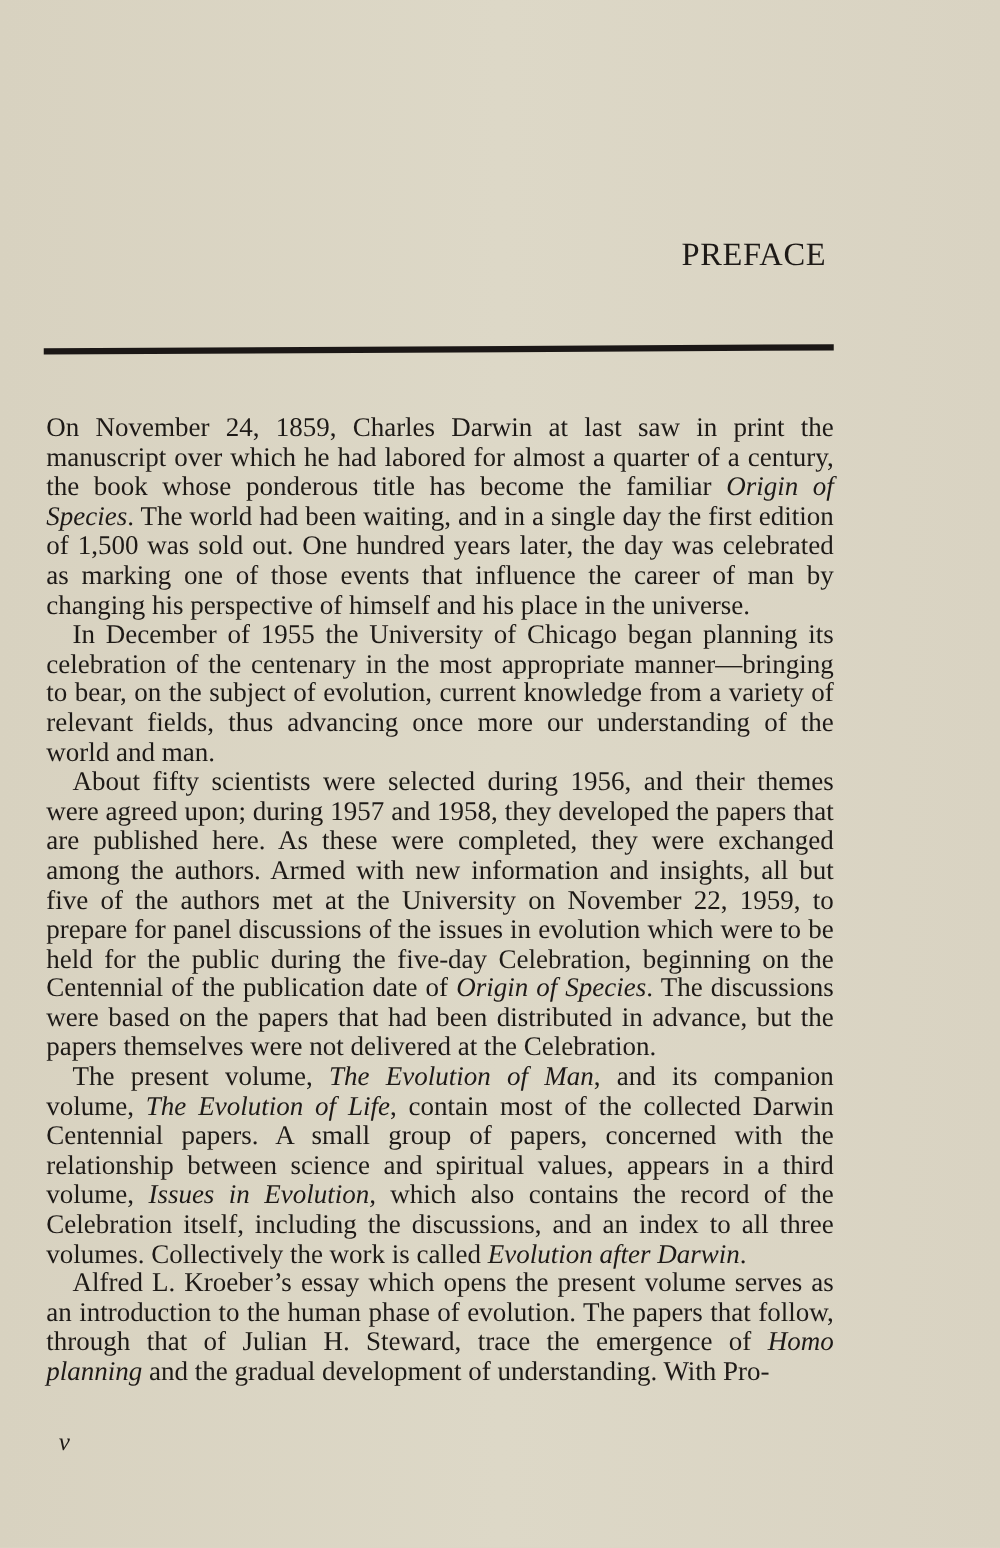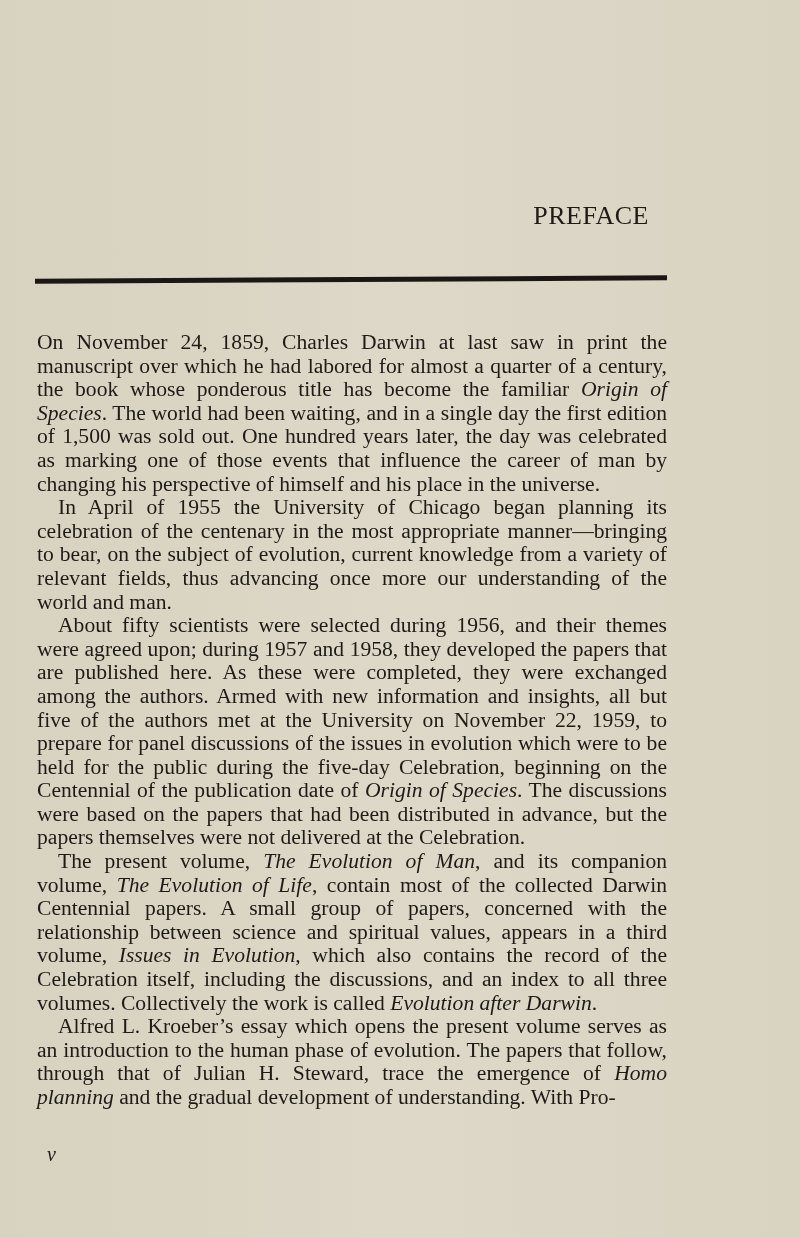--- a/index.html
+++ b/index.html
@@ -16,21 +16,21 @@
       font-family: "Liberation Serif", serif;
       color: #1e1a17;
     }
     .page-title {
       position: absolute;
       top: 185px;
       right: 135px;
       font-size: 26px;
       letter-spacing: 0.5px;
       font-weight: normal;
-      margin: 16px;
+      margin: 4px;
     }
     .rule {
       position: absolute;
       left: 35px;
       width: 632px;
       top: 277px;
       height: 5px;
       background: #1b1716;
       transform: skewY(-0.3deg);
     }
@@ -60,19 +60,19 @@
     }
   </style>
 </head>
 <body>
 
 <h1 class="page-title">PREFACE</h1>
 <div class="rule"></div>
 
 <div class="body-text">
   <p class="first"><span>On November 24, 1859, Charles Darwin at last saw in print the manuscript over which he had labored for almost a quarter of a century, the book whose ponderous title has become the familiar </span><i>Origin of Species</i><span>. The world had been waiting, and in a single day the first edition of 1,500 was sold out. One hundred years later, the day was celebrated as marking one of those events that influence the career of man by changing his perspective of himself and his place in the universe.</span></p>
-  <p><span>In April of 1955 the University of Chicago began planning its celebration of the centenary in the most appropriate manner—bringing to bear, on the subject of evolution, current knowledge from a variety of relevant fields, thus advancing once more our understanding of the world and man.</span></p>
+  <p><span>In December of 1955 the University of Chicago began planning its celebration of the centenary in the most appropriate manner—bringing to bear, on the subject of evolution, current knowledge from a variety of relevant fields, thus advancing once more our understanding of the world and man.</span></p>
   <p><span>About fifty scientists were selected during 1956, and their themes were agreed upon; during 1957 and 1958, they developed the papers that are published here. As these were completed, they were exchanged among the authors. Armed with new information and insights, all but five of the authors met at the University on November 22, 1959, to prepare for panel discussions of the issues in evolution which were to be held for the public during the five-day Celebration, beginning on the Centennial of the publication date of </span><i>Origin of Species</i><span>. The discussions were based on the papers that had been distributed in advance, but the papers themselves were not delivered at the Celebration.</span></p>
   <p><span>The present volume, </span><i>The Evolution of Man</i><span>, and its companion volume, </span><i>The Evolution of Life</i><span>, contain most of the collected Darwin Centennial papers. A small group of papers, concerned with the relationship between science and spiritual values, appears in a third volume, </span><i>Issues in Evolution,</i><span> which also contains the record of the Celebration itself, including the discussions, and an index to all three volumes. Collectively the work is called </span><i>Evolution after Darwin</i><span>.</span></p>
   <p><span>Alfred L. Kroeber’s essay which opens the present volume serves as an introduction to the human phase of evolution. The papers that follow, through that of Julian H. Steward, trace the emergence of </span><i>Homo planning</i><span> and the gradual development of understanding. With Pro-</span></p>
 </div>
 
 <div class="folio">v</div>
 
 </body></html>

